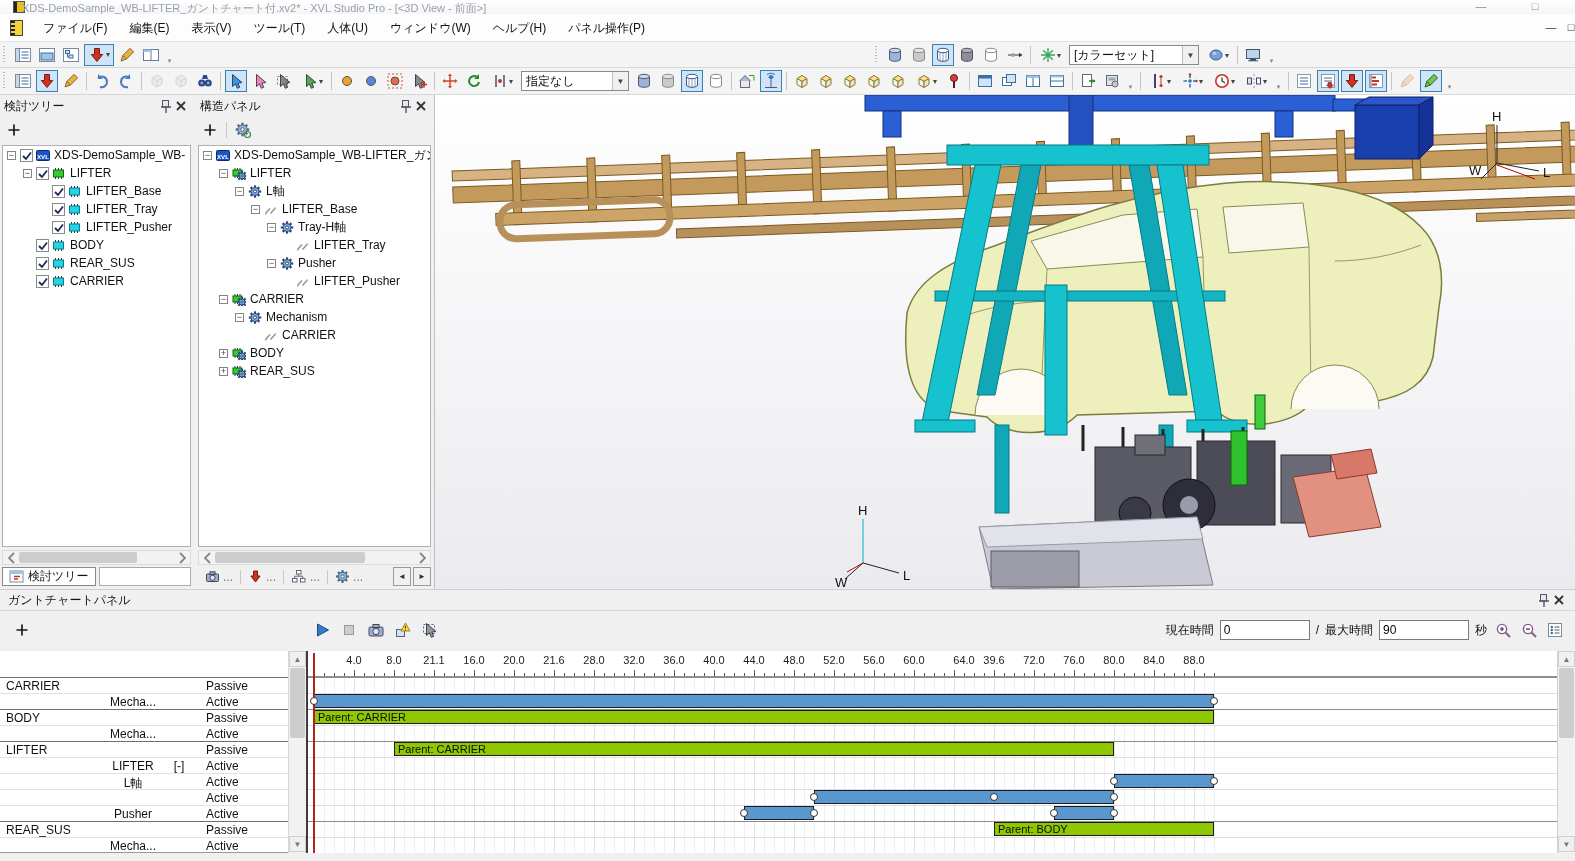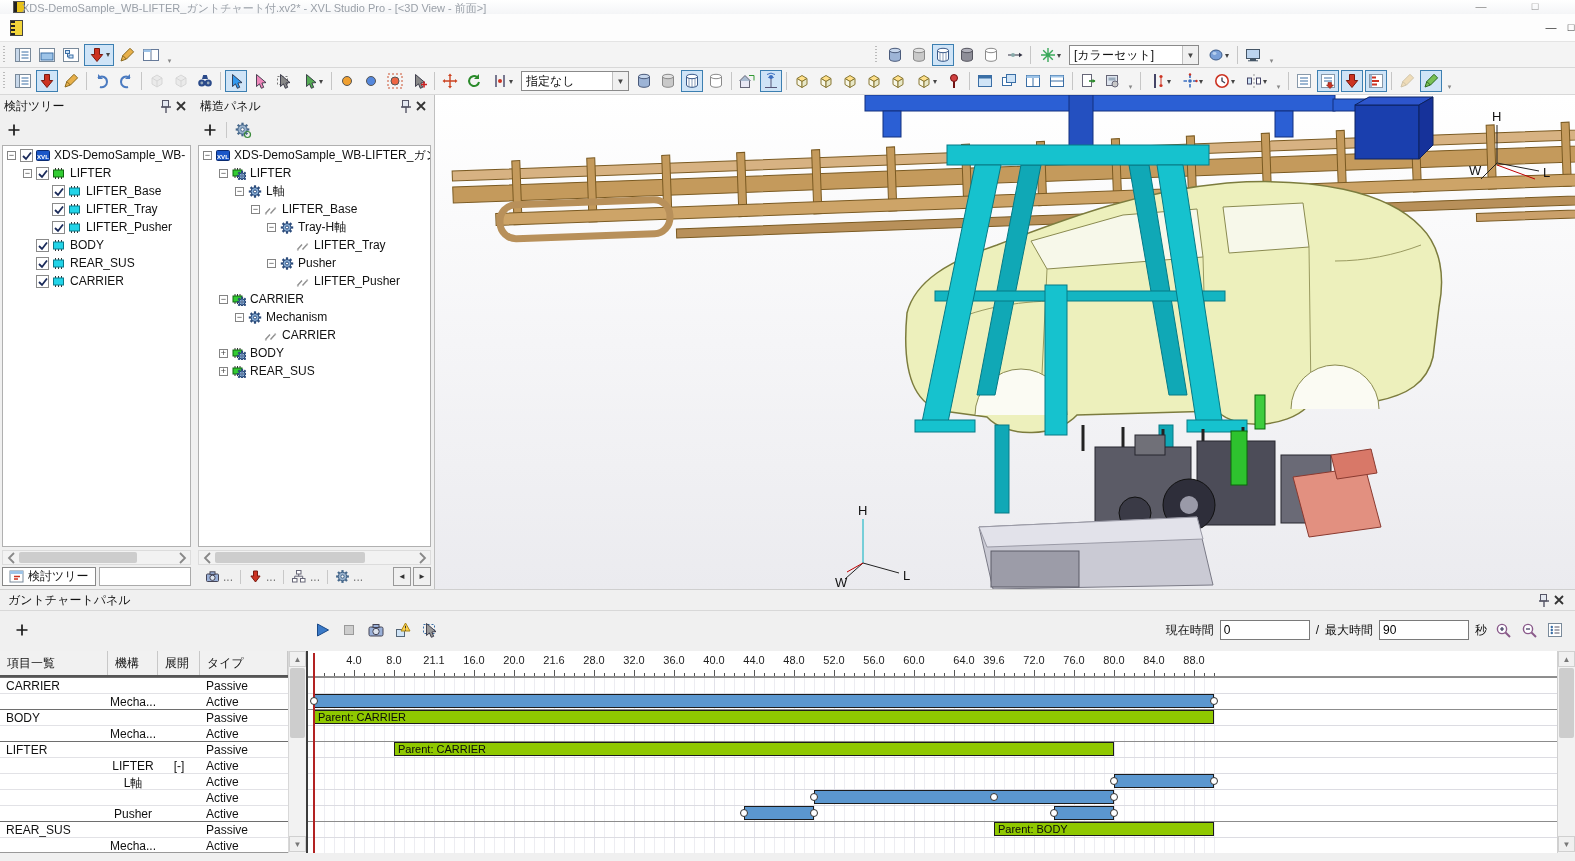--- a/index.html
+++ b/index.html
@@ -99,20 +99,30 @@
 
   <div id="titlebar" class="abs">
     <span class="appic"></span>
     <span class="ttl">XDS-DemoSample_WB-LIFTER_ガントチャート付.xv2* - XVL Studio Pro - [&lt;3D View - 前面&gt;]</span>
     <span class="winbtn" style="left:1468px;">—</span>
     <span class="winbtn" style="left:1522px;">□</span>
   </div>
 
   <div id="menubar" class="abs">
     <span class="docic"></span>
+    <div id="menu-items">
+        <span class="menu-item">ファイル(F)</span>
+        <span class="menu-item">編集(E)</span>
+        <span class="menu-item">表示(V)</span>
+        <span class="menu-item">ツール(T)</span>
+        <span class="menu-item">人体(U)</span>
+        <span class="menu-item">ウィンドウ(W)</span>
+        <span class="menu-item">ヘルプ(H)</span>
+        <span class="menu-item">パネル操作(P)</span>
+      </div>
     <span class="winbtn" style="left:1538px;top:7px;color:#333;">—</span>
     <span class="winbtn" style="left:1558px;top:7px;color:#333;">□</span>
   </div>
 
   <div id="tb2" class="tbrow abs">
     <div id="tb2-left" style="display:flex;align-items:center;">
         <span class="grip"></span>
         <button class="tbtn">
           <svg width="18" height="18" viewBox="0 0 18 18" xmlns="http://www.w3.org/2000/svg">
             <rect x="1.5" y="2.5" width="15" height="13" fill="#fff" stroke="#7a8a9a"></rect>
@@ -1233,26 +1243,20 @@
             <circle cx="5.8" cy="9" r="1.2" fill="#3a6ea5"></circle>
             <circle cx="5.8" cy="12" r="1.2" fill="#3a6ea5"></circle>
             <path d="M8.5 6h5M8.5 9h5M8.5 12h5" stroke="#556"></path>
           </svg>
         </button>
     </div>
   </div>
 
   <div id="gbody" class="abs">
     <div id="gtable">
-      <div id="gthead">
-          <div class="gth" style="width: 108px;">項目一覧</div>
-          <div class="gth" style="width: 50px;">機構</div>
-          <div class="gth" style="width: 42px;">展開</div>
-          <div class="gth" style="width: 88px;">タイプ</div>
-        </div>
       <div id="gtrows">
           <div class="grow grp">
             <div class="gtd" style="width: 108px; text-align: left; padding-left: 6px;">CARRIER</div>
             <div class="gtd" style="width: 50px; text-align: center;"></div>
             <div class="gtd" style="width: 42px; text-align: center;"></div>
             <div class="gtd" style="width: 88px; text-align: left; padding-left: 6px;">Passive</div>
           </div>
           <div class="grow">
             <div class="gtd" style="width: 108px; text-align: left; padding-left: 6px;"></div>
             <div class="gtd" style="width: 50px; text-align: center;">Mecha...</div>

